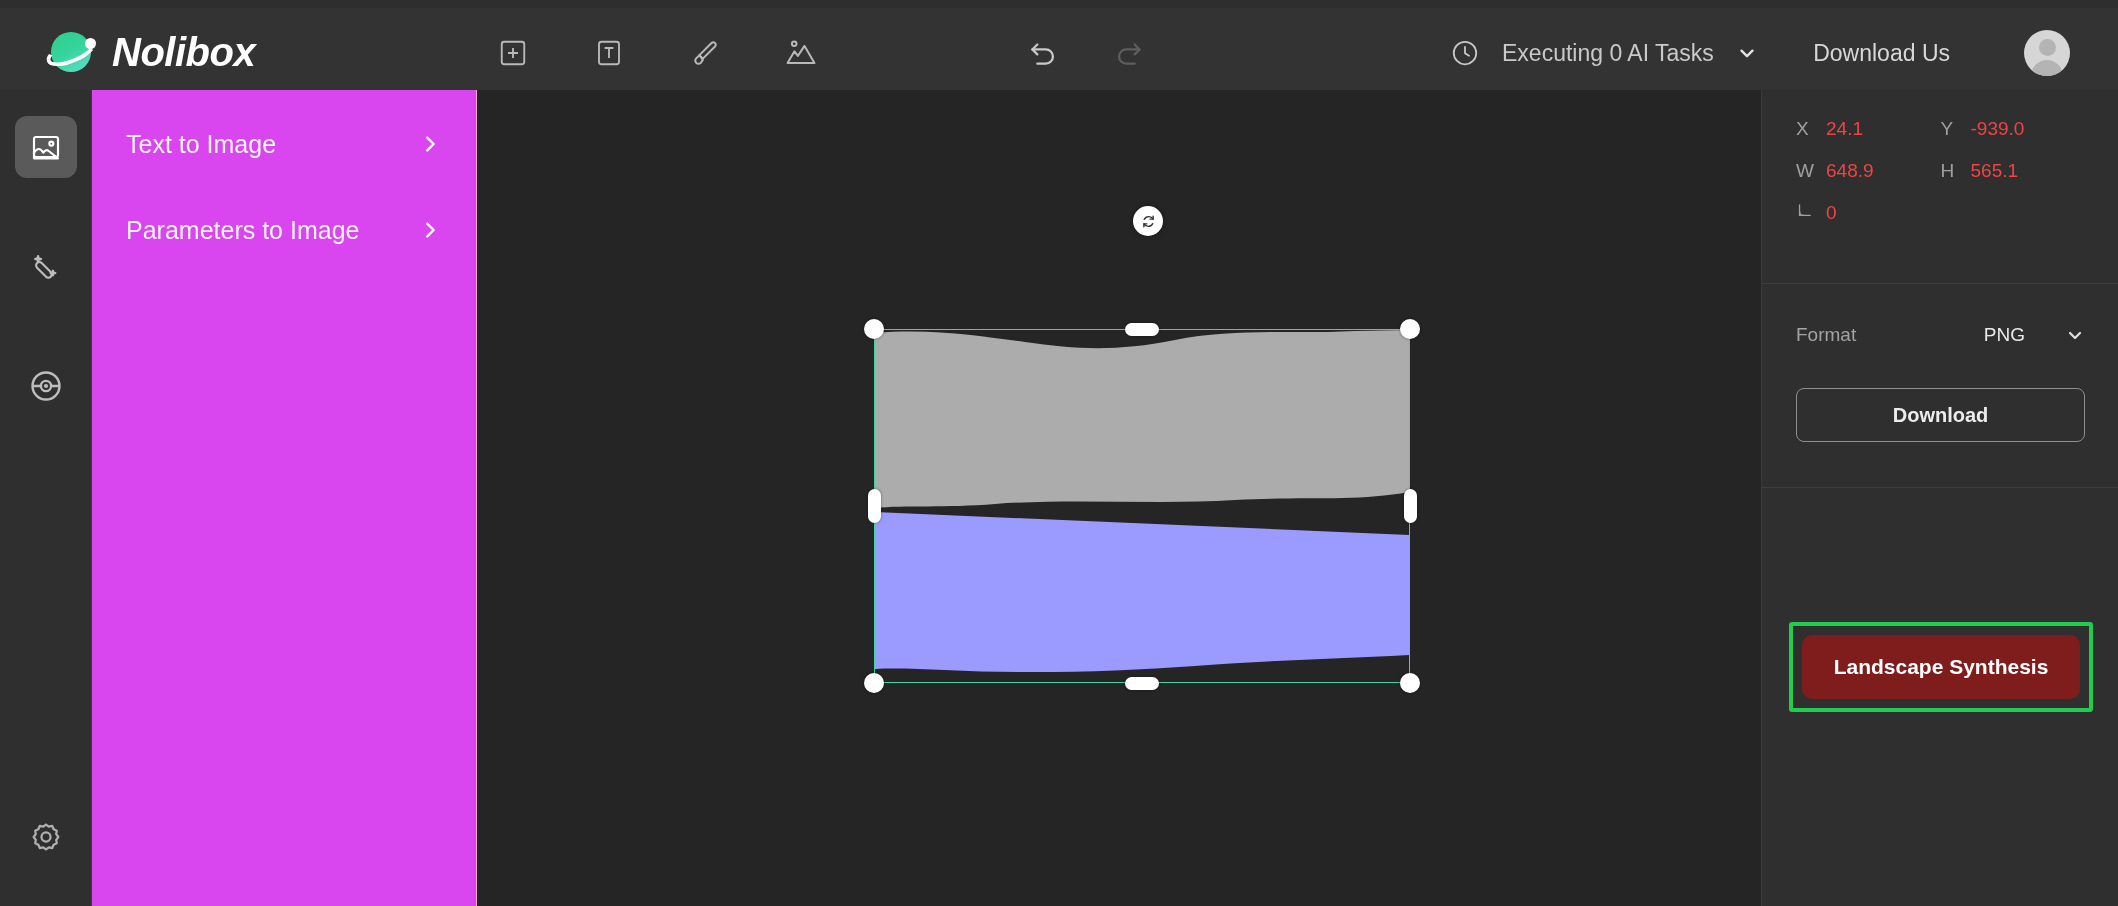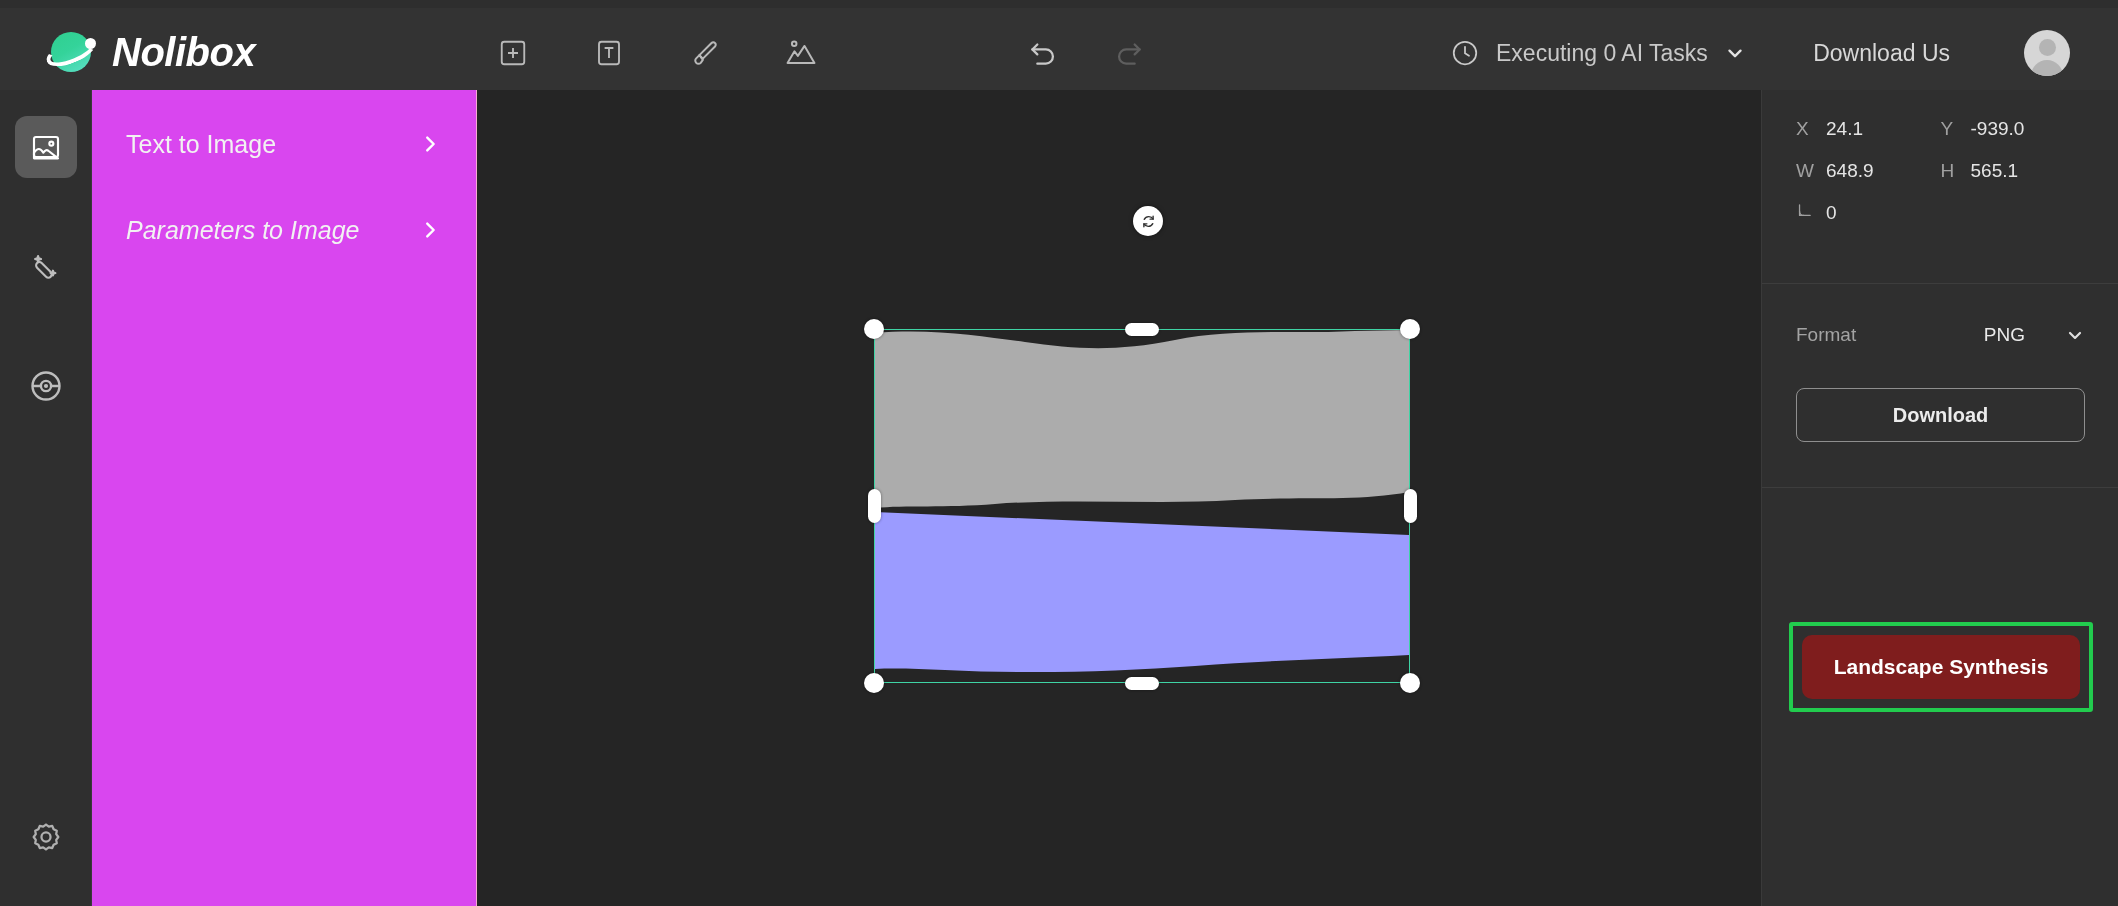--- a/index.html
+++ b/index.html
@@ -44,21 +44,21 @@
 
   .tools { position: absolute; left: 490px; top: 0; height: 90px; display: flex; align-items: center; gap: 50px; }
   .tool-btn {
     width: 46px; height: 46px; display: flex; align-items: center; justify-content: center;
     cursor: pointer;
   }
   .hist-tools { position: absolute; left: 1020px; top: 0; height: 90px; display: flex; align-items: center; gap: 40px; }
 
   .ai-status {
     position: absolute; left: 1450px; top: 0; height: 90px;
-    display: flex; align-items: center; gap: 16px; cursor: pointer;
+    display: flex; align-items: center; gap: 22px; cursor: pointer;
   }
   .ai-status-text { color: #c9c9c9; font-size: 23px; }
   .chev-down { display: inline-block; }
 
   .contact {
     position: absolute; right: 168px; top: 0; height: 90px;
     display: flex; align-items: center; color: #d8d8d8; font-size: 23px; cursor: pointer;
   }
   .avatar {
     position: absolute; right: 48px; top: 22px; width: 46px; height: 46px;
@@ -88,21 +88,21 @@
     position: absolute; left: 92px; top: 90px; width: 385px; height: 816px;
     background: #d946ef; border-right: 1px solid #f9a8d4;
   }
   .panel-item {
     position: absolute; left: 0; width: 385px; height: 56px;
     display: flex; align-items: center; justify-content: space-between;
     padding: 0 36px 0 34px; cursor: pointer;
   }
   .panel-item-label { color: #f2f2f2; font-size: 25px; }
   #panel-item-0 { top: 26px; }
-  #panel-item-1 { top: 112px; font-style: italic; }
+  #panel-item-1 { top: 112px; }
 
   
   .canvas {
     position: absolute; left: 477px; top: 90px;
     width: 1284px; height: 816px; background: #252525;
     overflow: hidden;
   }
   .artboard {
     position: absolute; left: 398px; top: 240px; width: 534px; height: 352px;
   }
@@ -125,21 +125,21 @@
 
   
   .right {
     position: absolute; right: 0; top: 90px; width: 357px; height: 816px;
     background: #2f2f2f; border-left: 1px solid #3a3a3a;
   }
   .prop-grid { position: absolute; top: 0; left: 0; width: 357px; padding: 28px 34px 26px 34px; }
   .prop-row { display: flex; margin-bottom: 20px; }
   .prop-cell { display: flex; align-items: baseline; width: 176px; }
   .prop-key { color: #a0a0a0; font-size: 19px; width: 30px; flex: none; }
-  .prop-val { color: #e5e5e5; font-size: 19px; }
+  .prop-val { color: #ef4444; font-size: 19px; }
   .divider { position: absolute; left: 0; width: 357px; height: 1px; background: #3d3d3d; }
   #divider-1 { top: 193px; }
   #divider-2 { top: 397px; }
 
   .format-row {
     position: absolute; top: 228px; left: 34px; width: 289px; height: 34px;
     display: flex; align-items: center; justify-content: space-between;
   }
   .format-label { color: #a3a3a3; font-size: 19px; }
   .format-value-wrap { display: flex; align-items: center; gap: 40px; cursor: pointer; }

